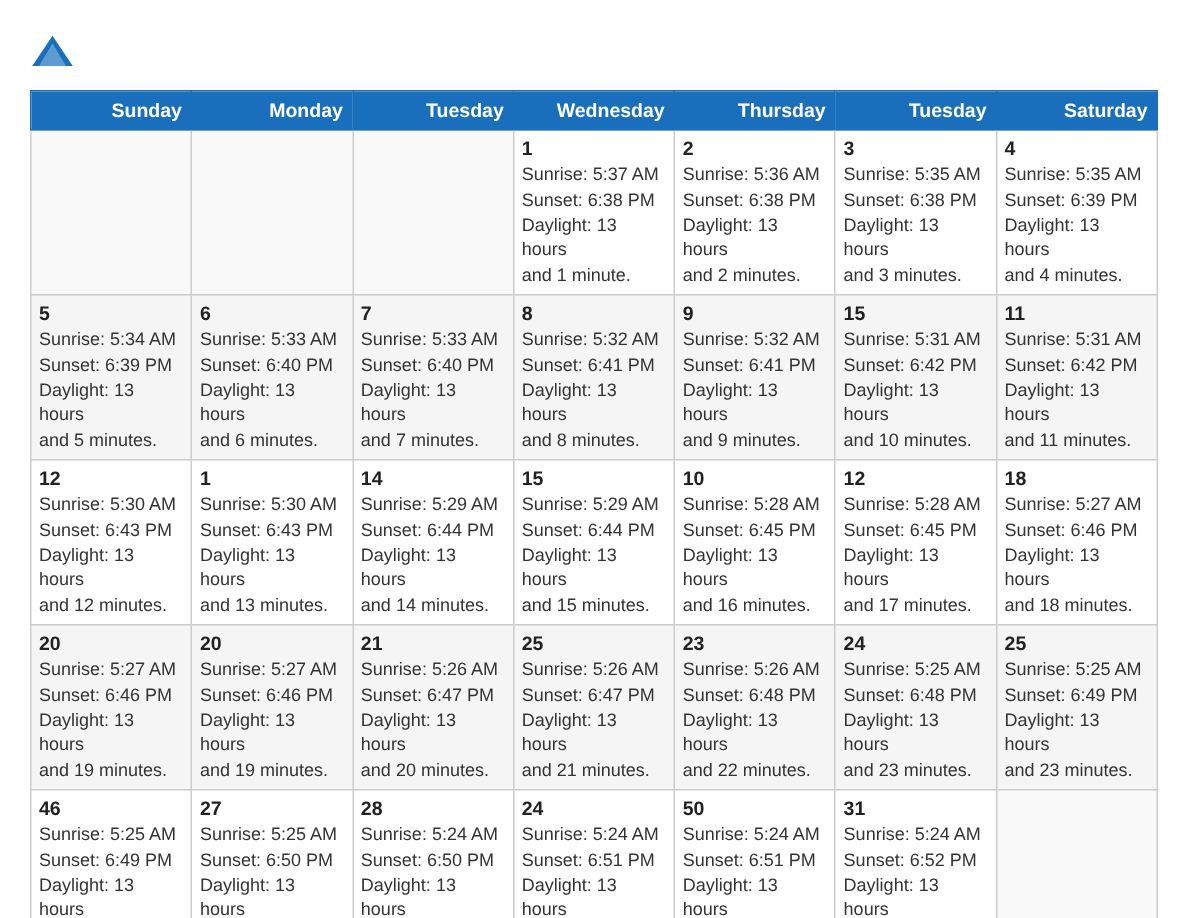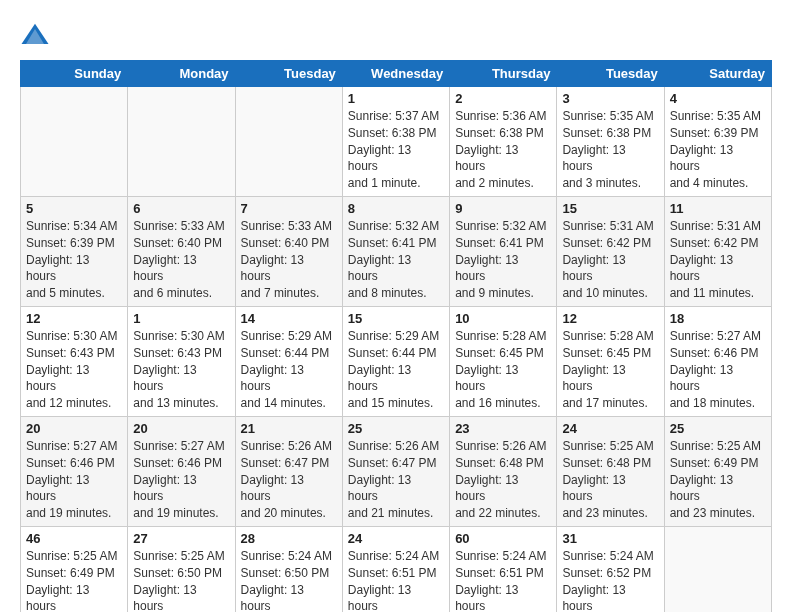--- a/index.html
+++ b/index.html
@@ -248,21 +248,21 @@
         </td>
         <td>
           <span class="day-number">28</span>
           <div class="day-info">Sunrise: 5:24 AM<br>Sunset: 6:50 PM<br>Daylight: 13 hours<br>and 25 minutes.</div>
         </td>
         <td>
           <span class="day-number">24</span>
           <div class="day-info">Sunrise: 5:24 AM<br>Sunset: 6:51 PM<br>Daylight: 13 hours<br>and 26 minutes.</div>
         </td>
         <td>
-          <span class="day-number">60</span>
+          <span class="day-number">50</span>
           <div class="day-info">Sunrise: 5:24 AM<br>Sunset: 6:51 PM<br>Daylight: 13 hours<br>and 27 minutes.</div>
         </td>
         <td>
           <span class="day-number">31</span>
           <div class="day-info">Sunrise: 5:24 AM<br>Sunset: 6:52 PM<br>Daylight: 13 hours<br>and 27 minutes.</div>
         </td>
         <td class="empty-cell"></td>
       </tr>
     </tbody>
 </table>

